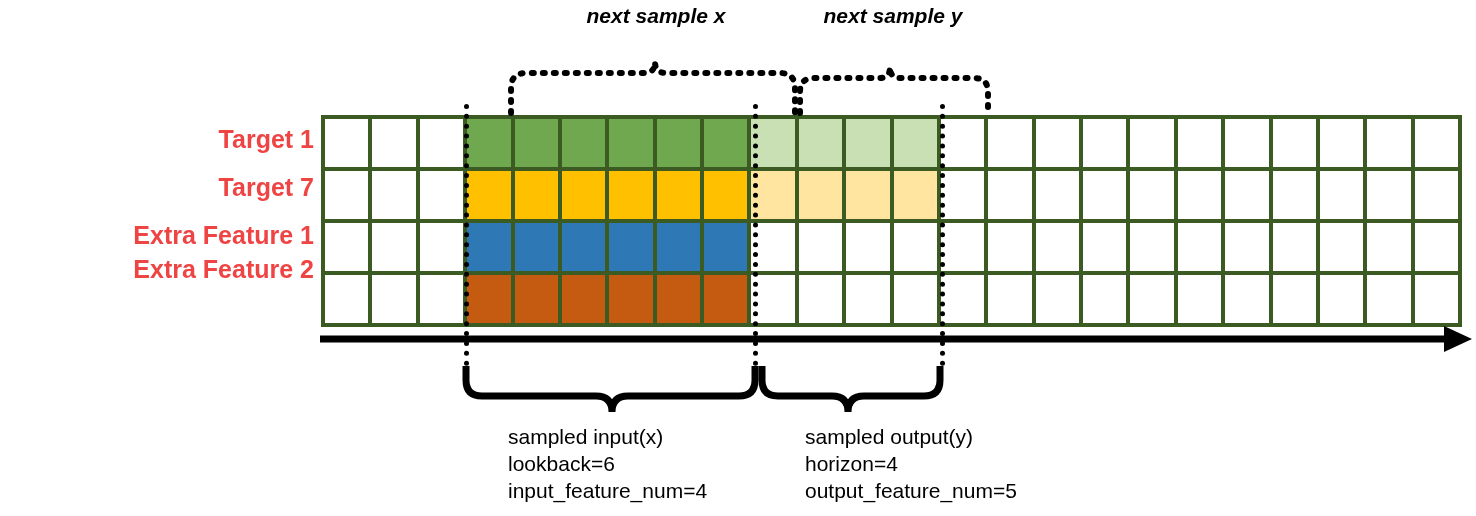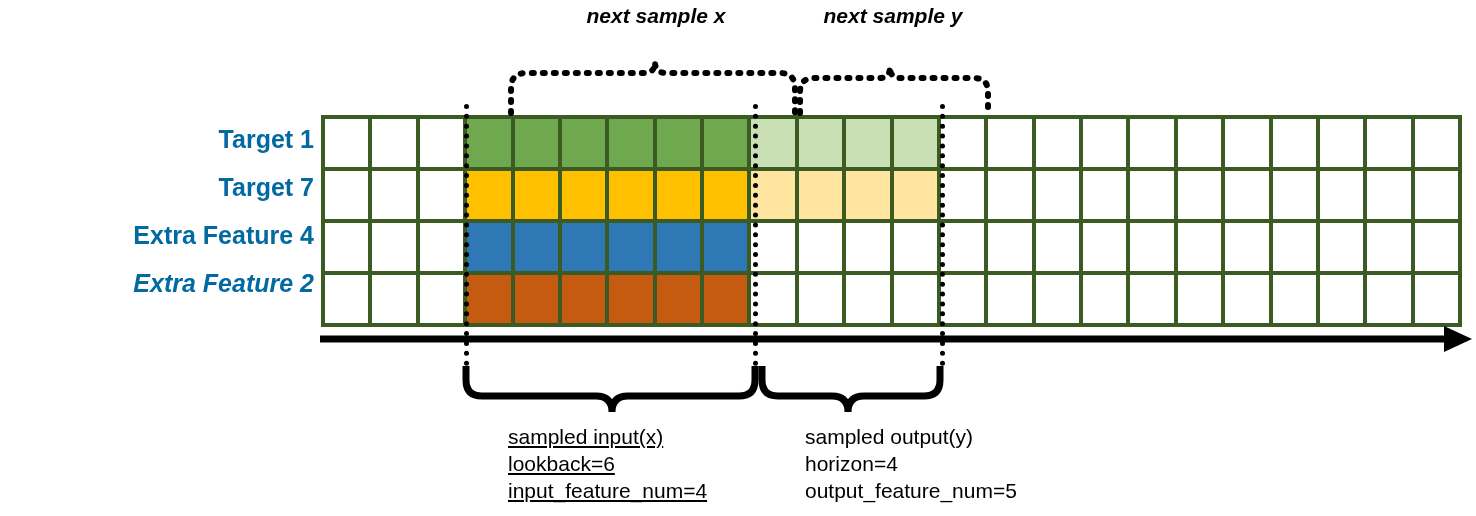--- a/index.html
+++ b/index.html
@@ -13,21 +13,21 @@
   .title{
     position:absolute;left:14px;top:2px;
     font-size:30px;font-weight:700;color:#000;
     white-space:nowrap;letter-spacing:-0.2px;
   }
 
   
   .row-label{
     position:absolute;right:1162px;   
     width:300px;text-align:right;
-    font-size:25px;font-weight:700;color:#0369a1;
+    font-size:25px;font-weight:700;color:#ef4444;
     white-space:nowrap;line-height:48px;height:48px;
   }
 
   
   .grid{
     position:absolute;left:321px;top:115px;
     display:grid;
     grid-template-columns:repeat(24, 1fr);
     grid-auto-rows:48px;
     gap:4px;
@@ -65,22 +65,22 @@
   }
 </style>
 </head>
 <body>
 
 <div id="page">
 
 
   <div class="row-label" style="top:115px;">Target 1</div>
   <div class="row-label" style="top:163px;">Target 7</div>
-  <div class="row-label" style="top:211px;">Extra Feature 4</div>
-  <div class="row-label" style="top:259px;font-style:italic;">Extra Feature 2</div>
+  <div class="row-label" style="top:211px;">Extra Feature 1</div>
+  <div class="row-label" style="top:245px;">Extra Feature 2</div>
 
   <div class="grid" id="grid">
       <div class="cell"></div>
       <div class="cell"></div>
       <div class="cell"></div>
       <div class="cell" style="background: rgb(111, 168, 79);"></div>
       <div class="cell" style="background: rgb(111, 168, 79);"></div>
       <div class="cell" style="background: rgb(111, 168, 79);"></div>
       <div class="cell" style="background: rgb(111, 168, 79);"></div>
       <div class="cell" style="background: rgb(111, 168, 79);"></div>
@@ -193,21 +193,21 @@
   <div class="ann-top" style="left:556px;top:4px;width:200px;">next sample x</div>
   <div class="ann-top" style="left:793px;top:4px;width:200px;">next sample y</div>
 
   <svg class="svg-layer" viewBox="0 0 1476 516">
 
     <path d="M466,366 L466,380 Q466,396 482,396 L596,396 Q612,396 612,412 Q612,396 628,396 L739,396 Q755,396 755,380 L755,366" fill="none" stroke="#000" stroke-width="7" stroke-linecap="butt"></path>
 
     <path d="M762,366 L762,380 Q762,396 778,396 L832,396 Q848,396 848,412 Q848,396 864,396 L924,396 Q940,396 940,380 L940,366" fill="none" stroke="#000" stroke-width="7" stroke-linecap="butt"></path>
   </svg>
 
-  <div class="caption" style="left:508px;top:423px;text-decoration:underline;">
+  <div class="caption" style="left:508px;top:423px;">
     <div>sampled input(x)</div>
     <div>lookback=6</div>
     <div>input_feature_num=4</div>
   </div>
   <div class="caption" style="left:775px;top:423px;margin-left:30px;">
     <div>sampled output(y)</div>
     <div>horizon=4</div>
     <div>output_feature_num=5</div>
   </div>
 

